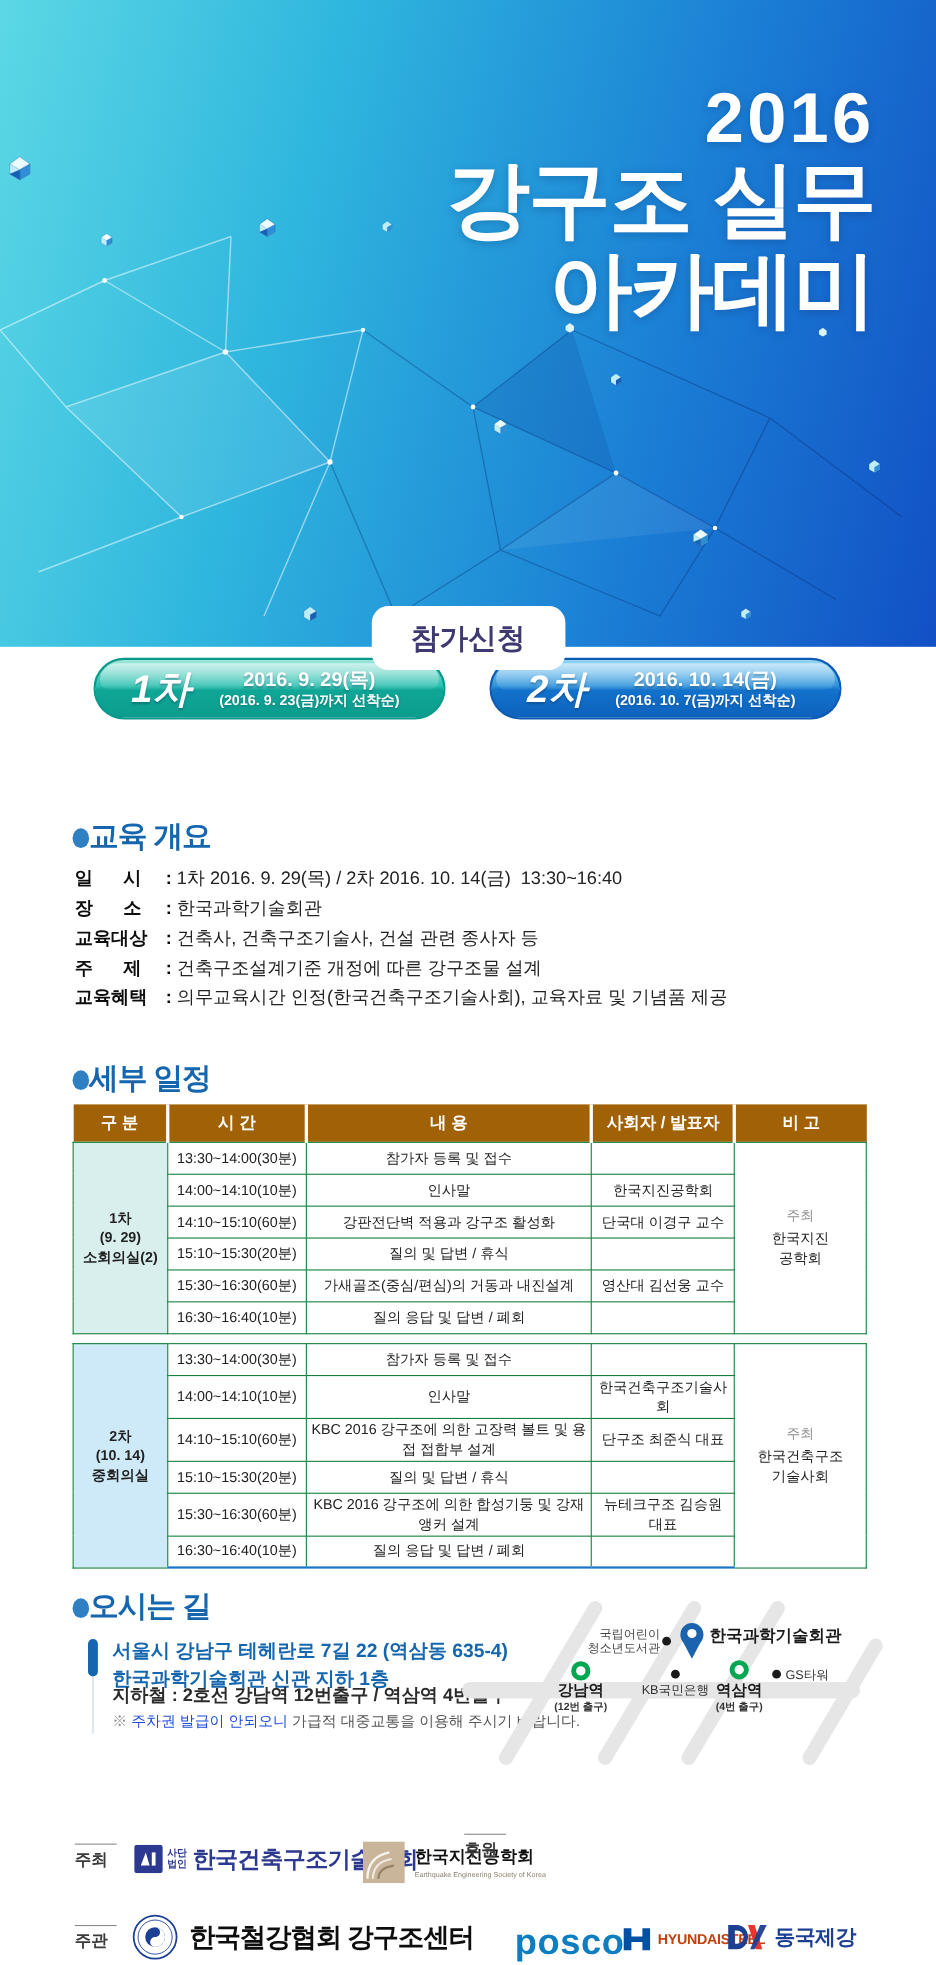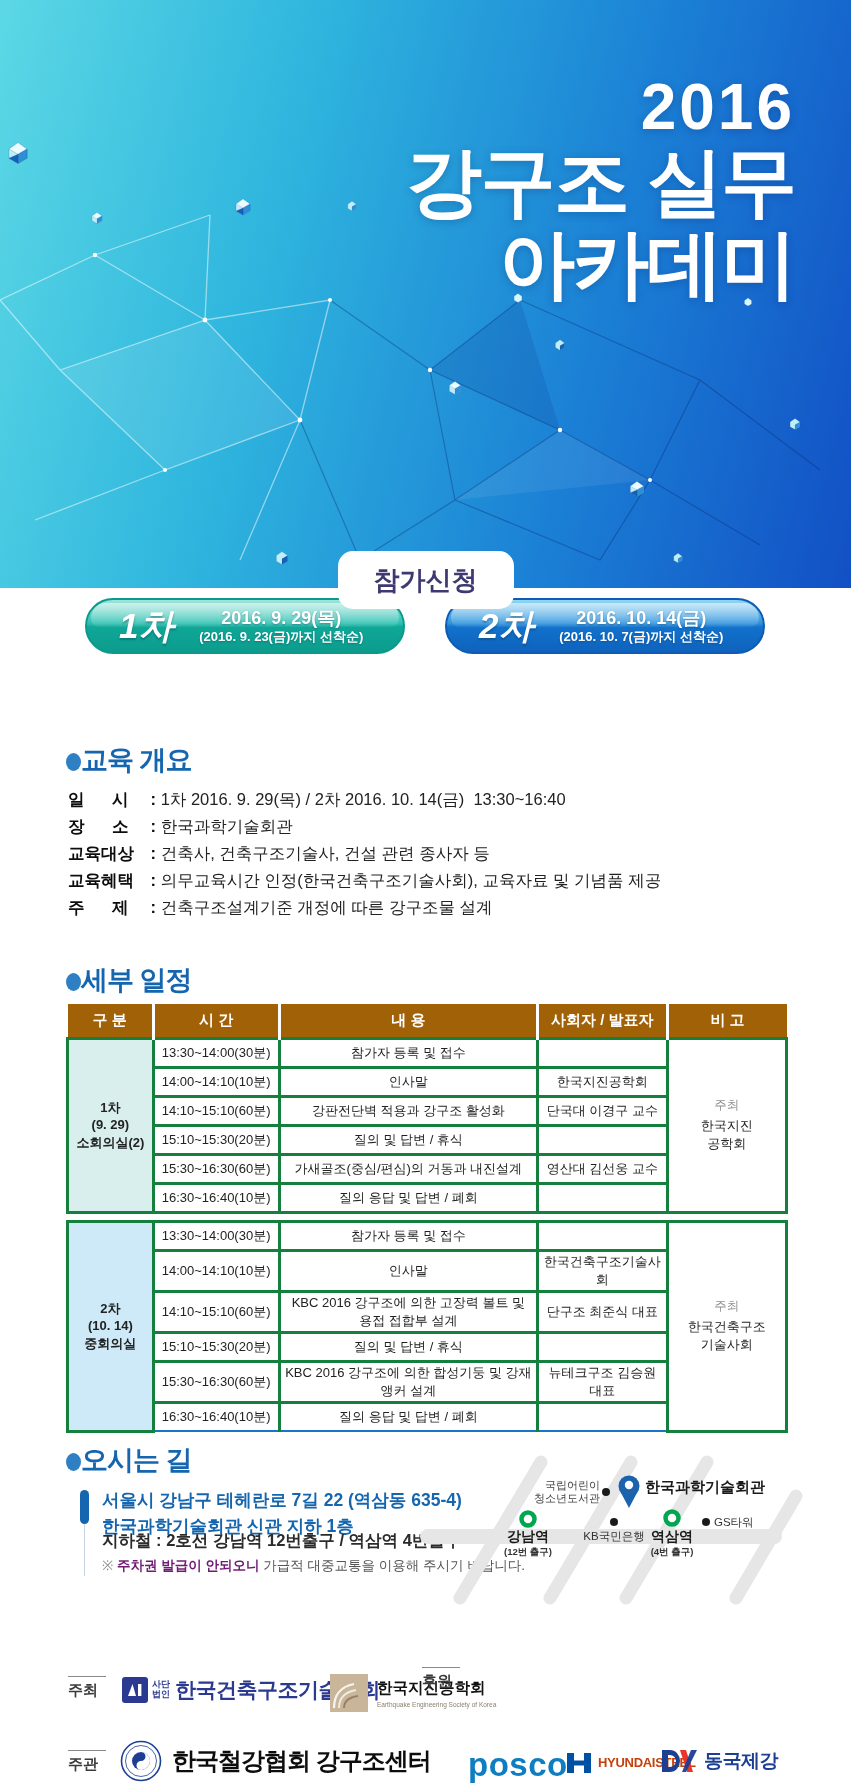--- a/index.html
+++ b/index.html
@@ -46,36 +46,36 @@
   .overview{position:absolute;left:68px;top:786px;width:716px;}
   .ov-item{font-size:16.5px;color:#222;line-height:27px;white-space:pre;}
   .ov-label{font-weight:bold;color:#0d0d0d;display:inline-block;min-width:78px;}
   .ov-sep{font-weight:bold;color:#0d0d0d;}
 
   
   table.sched{position:absolute;left:66px;top:1004px;width:722px;border-collapse:collapse;}
   table.sched th{background:#a16207;color:#fff;font-size:15px;font-weight:bold;height:34px;
     border-left:3px solid #fff;}
   table.sched th:first-child{border-left:none;}
-  table.sched td{border:3px solid #15803d;font-size:13px;color:#222;text-align:center;height:29px;padding:1px 4px;}
+  table.sched td{border:1px solid #15803d;font-size:13px;color:#222;text-align:center;height:29px;padding:1px 4px;}
   td.group-cell{background:#d9efee;font-size:12.5px;font-weight:bold;color:#222;line-height:1.35;}
   td.group-cell.g2{background:#cee9f7;}
   td.note-cell{font-size:13px;color:#333;line-height:1.4;}
   .note-label{color:#8f8f8f;font-size:12.5px;margin-bottom:2px;}
   tr.gap-row td{border:none;height:9px;padding:0;background:#fff;}
   tr.last-row td{border-bottom:2px solid #1a75c9;}
 
   
   .addr-bar{position:absolute;left:80px;top:1490px;width:9px;height:34px;border-radius:5px;background:#1566af;}
   .addr-line-thin{position:absolute;left:84px;top:1524px;width:1px;height:52px;background:#c7d4e2;}
   .addr{position:absolute;left:102px;top:1487px;font-size:17.5px;font-weight:bold;color:#1566af;line-height:26px;}
   .subway{position:absolute;left:102px;top:1530px;font-size:16.5px;font-weight:bold;color:#2b2b2b;}
   .parknote{position:absolute;left:102px;top:1556px;font-size:13.5px;color:#555;}
   .parknote .mark{color:#8a8a8a;}
-  .parknote .red{color:#701a75;font-weight:bold;}
+  .parknote .red{color:#1d4ed8;font-weight:normal;}
   svg.map{position:absolute;left:398px;top:1446px;}
   .map .road{stroke:#e6e6e6;}
   .map text{font-family:"Liberation Sans",sans-serif;}
 
   
   .flabel{position:absolute;width:38px;border-top:1px solid #8a8a8a;padding-top:4px;
     font-size:15px;font-weight:bold;color:#3a3a3a;}
   .logo-row{position:absolute;display:flex;align-items:center;}
   .host1-mark-text{display:flex;flex-direction:column;justify-content:center;margin:0 5px 0 4px;
     font-size:9px;font-weight:bold;color:#2b3990;line-height:1.1;}
@@ -197,22 +197,22 @@
   </div>
 
   <div class="section-title" style="top:742px;">
     <span class="bullet"></span>
     <span class="st-text">교육 개요</span>
   </div>
   <div class="overview">
     <div class="ov-item"><span class="ov-label">일      시</span><span class="ov-sep"> : </span><span>1차 2016. 9. 29(목) / 2차 2016. 10. 14(금)  13:30~16:40</span></div>
     <div class="ov-item"><span class="ov-label">장      소</span><span class="ov-sep"> : </span><span>한국과학기술회관</span></div>
     <div class="ov-item"><span class="ov-label">교육대상</span><span class="ov-sep"> : </span><span>건축사, 건축구조기술사, 건설 관련 종사자 등</span></div>
+    <div class="ov-item"><span class="ov-label">주      제</span><span class="ov-sep"> : </span><span>건축구조설계기준 개정에 따른 강구조물 설계</span></div>
     <div class="ov-item"><span class="ov-label">교육혜택</span><span class="ov-sep"> : </span><span>의무교육시간 인정(한국건축구조기술사회), 교육자료 및 기념품 제공</span></div>
-    <div class="ov-item"><span class="ov-label">주      제</span><span class="ov-sep"> : </span><span>건축구조설계기준 개정에 따른 강구조물 설계</span></div>
   </div>
 
   <div class="section-title" style="top:962px;">
     <span class="bullet"></span>
     <span class="st-text">세부 일정</span>
   </div>
 
   <table class="sched">
     <colgroup>
         <col style="width:86px">

